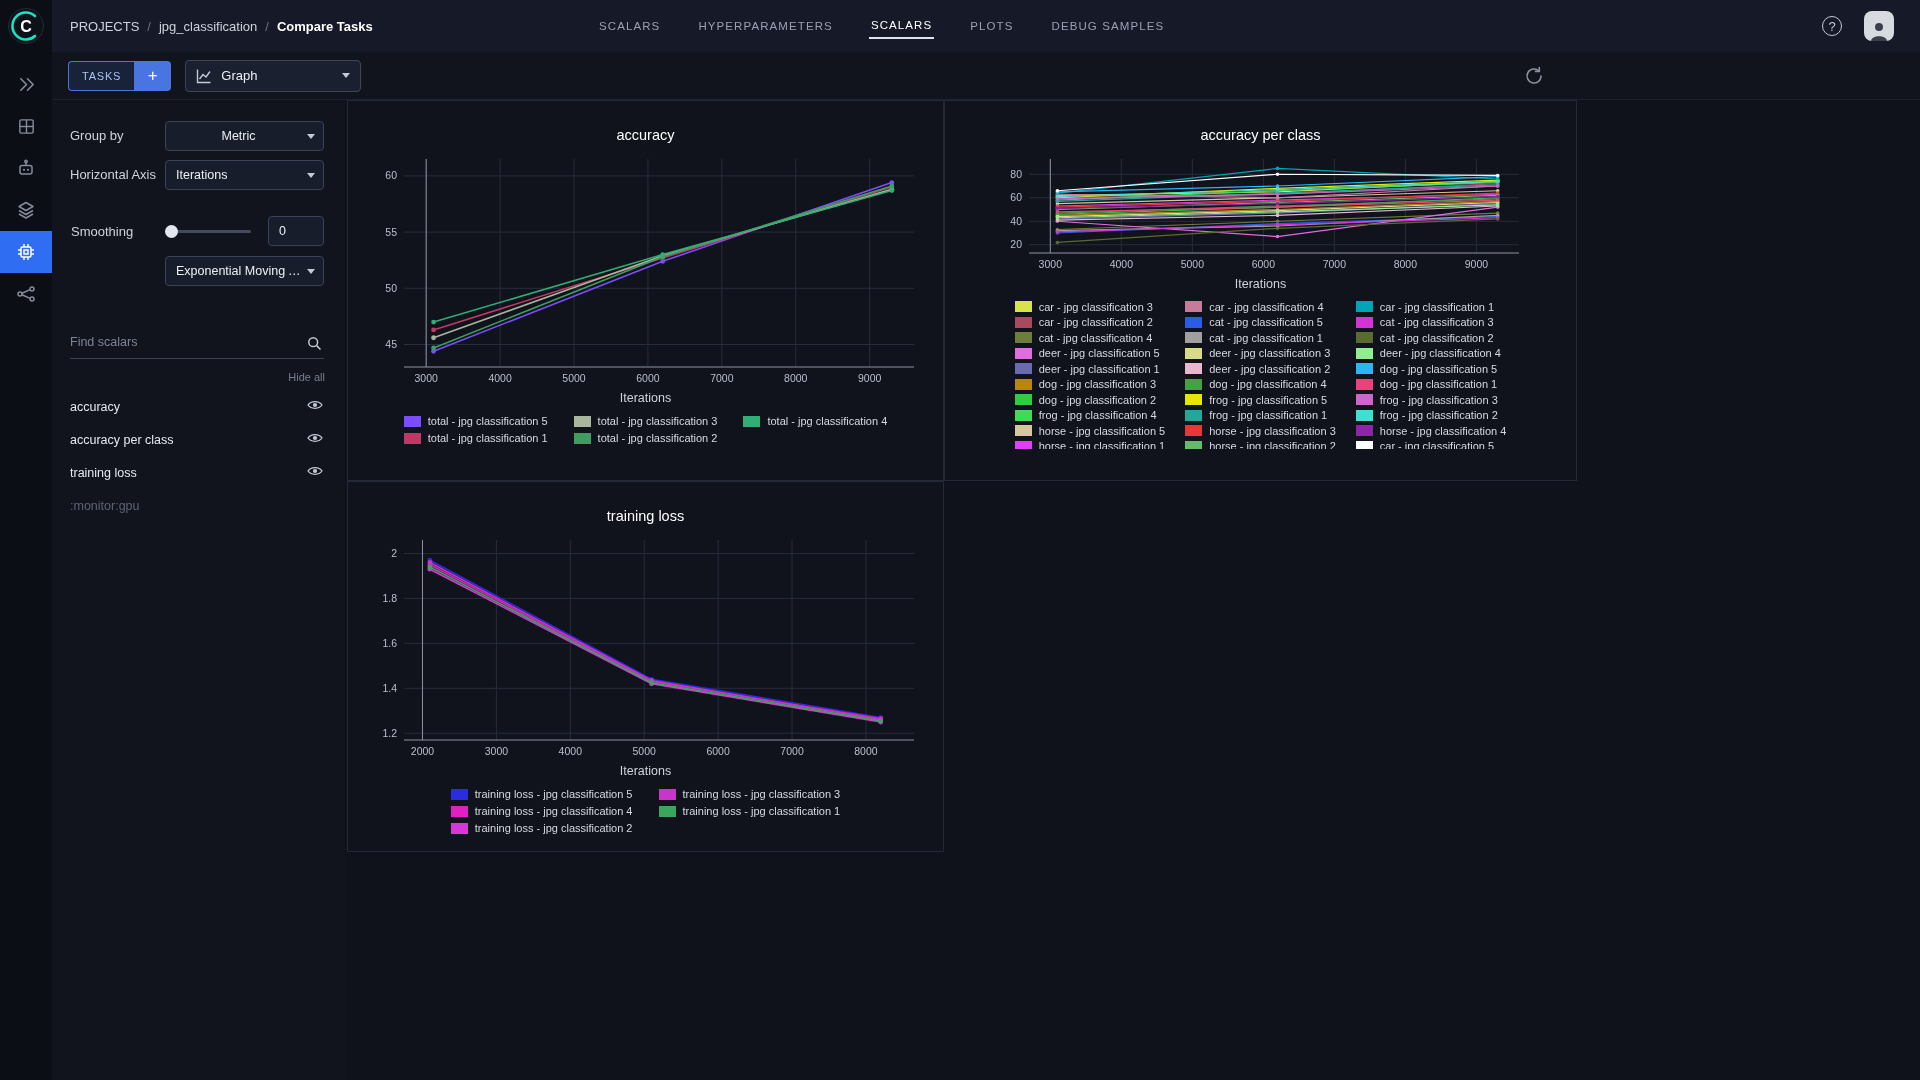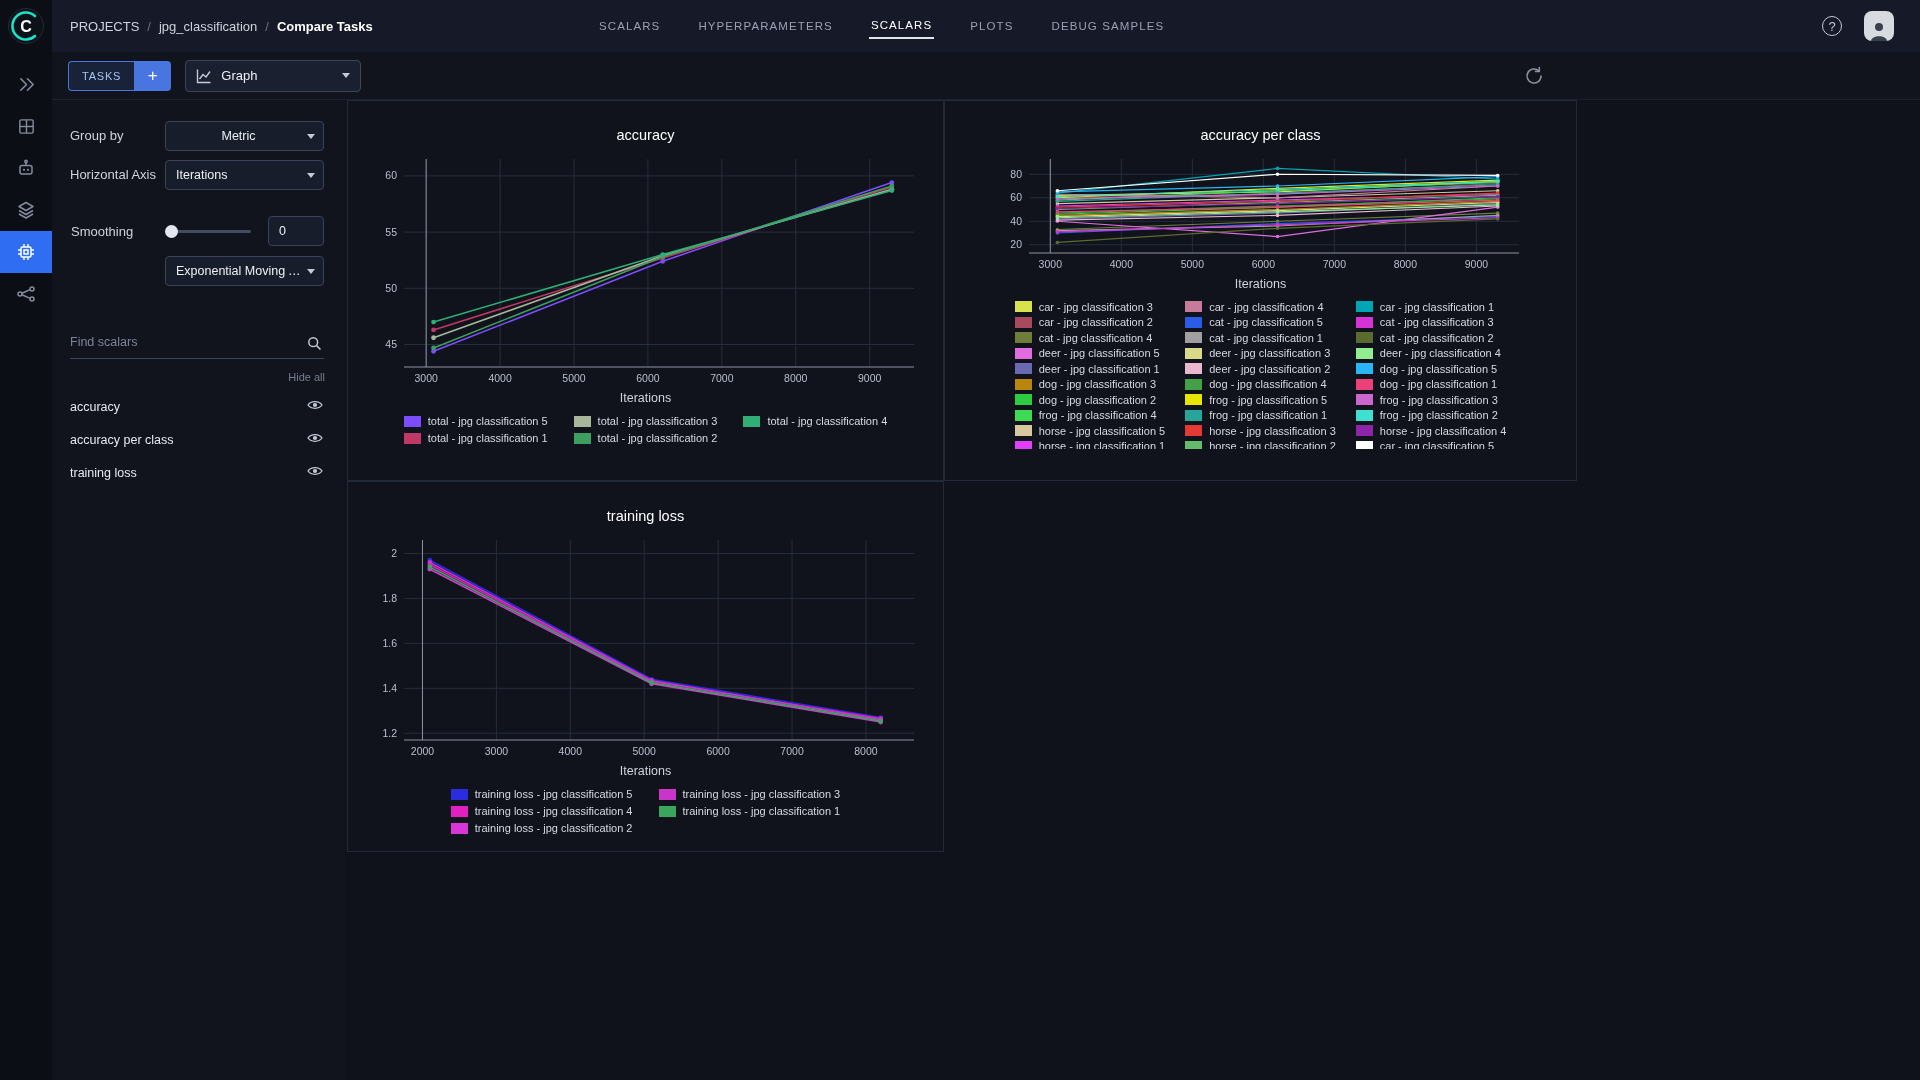--- a/index.html
+++ b/index.html
@@ -254,20 +254,23 @@
       </span>
     </div>
     <div class="mrow">
       <span>training loss</span>
       <span class="eye">
         <svg width="16" height="12" viewBox="0 0 16 12" fill="none" stroke="currentColor" stroke-width="1.3">
           <path d="M1 6 C4 1.6 12 1.6 15 6 C12 10.4 4 10.4 1 6 Z"></path>
             <circle cx="8" cy="6" r="2.1" fill="currentColor" stroke="none"></circle>
         </svg>
       </span>
+    </div>
+    <div class="mrow disabled">
+      <span>:monitor:gpu</span>
     </div>
   </div>
 </div>
 
 <div class="charts">
 
   <div class="panel" style="left:2px; top:0; width:597px; height:381px;">
     <h3>accuracy</h3>
     <div class="chart-wrap">
       <svg class="chart" width="560" height="238">

